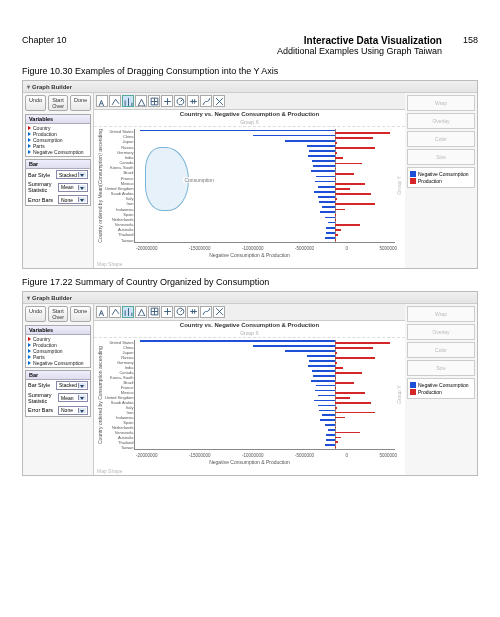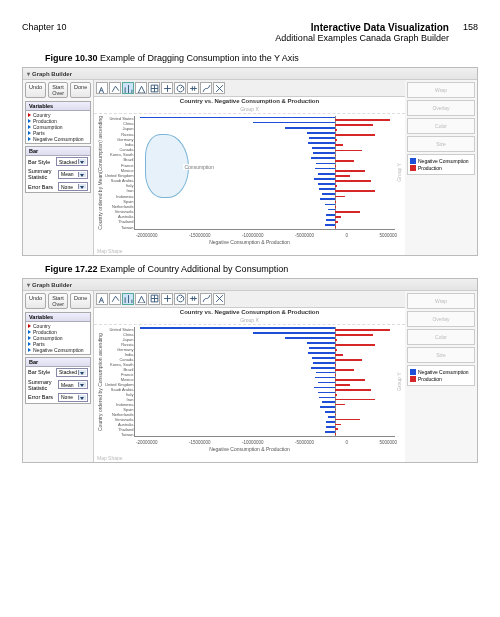--- a/index.html
+++ b/index.html
@@ -1,26 +1,26 @@
 <!DOCTYPE html>
 <html><head>
 <meta charset="utf-8">
 <style>
   * { box-sizing: border-box; margin: 0; padding: 0; }
   body { font-family: Arial, Helvetica, sans-serif; font-size: 9px; background: #fff; width: 500px; }
-  .page { padding: 22px 22px; }
+  .page { padding: 35px 22px; }
   .header { display: flex; justify-content: space-between; align-items: flex-start; margin-bottom: 10px; }
   .header-left { font-size: 9px; }
-  .header-right { text-align: right; display: flex; gap: 8px; align-items: flex-start; }
+  .header-right { text-align: right; display: flex; gap: 15px; align-items: flex-start; }
   .header-title-block { text-align: right; }
   .header-title { font-weight: bold; font-size: 10px; }
   .header-sub { font-size: 9px; }
   .pagenum { font-size: 9px; margin-left: 6px; }
   .fig-caption { font-size: 9px; margin: 8px 0 4px; }
-  .fig-caption b { font-weight: bold; margin-left: 23px; }
+  .fig-caption b { font-weight: normal; }
   .body-text { font-family: Georgia, "Times New Roman", serif; font-size: 10px; margin: 10px 0 8px 12px; }
 
   .builder { border: 1px solid #bbb; background: #f6f6f6; font-size: 6px; }
   .builder-title { background: linear-gradient(#f0f0f0,#e4e4e4); border-bottom: 1px solid #ccc; padding: 2px 4px; font-weight: bold; color: #333; }
   .builder-title .tri { color: #666; margin-right: 2px; }
   .builder-body { display: flex; }
   .left-panel { width: 70px; padding: 2px; display: flex; flex-direction: column; gap: 2px; }
   .btn-row { display: flex; gap: 2px; margin-bottom: 1px; }
   .btn { background: linear-gradient(#fdfdfd,#e8e8e8); border: 1px solid #aaa; border-radius: 2px; padding: 1px 3px; font-size: 5.5px; color: #333; cursor: pointer; }
   .panel-box { border: 1px solid #aaa; background: #fff; }
@@ -66,29 +66,29 @@
 </style>
 </head>
 <body>
 
 <div class="page">
   <div class="header">
     <div class="header-left">Chapter 10</div>
     <div class="header-right">
       <div class="header-title-block">
         <div class="header-title">Interactive Data Visualization</div>
-        <div class="header-sub">Additional Examples Canada Graph Builder</div>
+        <div class="header-sub">Additional Examples Using Graph Taiwan</div>
       </div>
       <div class="pagenum">158</div>
     </div>
   </div>
 
   <div class="fig-caption">
     <b>Figure 10.30</b>
-    <span>Example of Dragging Consumption into the Y Axis</span>
+    <span>Examples of Dragging Consumption into the Y Axis</span>
   </div>
 
   <div class="builder">
     <div class="builder-title"><span class="tri">▾</span><span>Graph Builder</span></div>
     <div class="builder-body">
       <div class="left-panel">
         <div class="btn-row">
           <div class="btn">Undo</div>
           <div class="btn">Start Over</div>
           <div class="btn">Done</div>
@@ -342,21 +342,21 @@
               <span>Production</span>
             </div>
         </div>
       </div>
     </div>
   </div>
 
 
   <div class="fig-caption">
     <b>Figure 17.22</b>
-    <span>Example of Country Additional by Consumption</span>
+    <span>Summary of Country Organized by Consumption</span>
   </div>
 
   <div class="builder">
     <div class="builder-title"><span class="tri">▾</span><span>Graph Builder</span></div>
     <div class="builder-body">
       <div class="left-panel">
         <div class="btn-row">
           <div class="btn">Undo</div>
           <div class="btn">Start Over</div>
           <div class="btn">Done</div>

